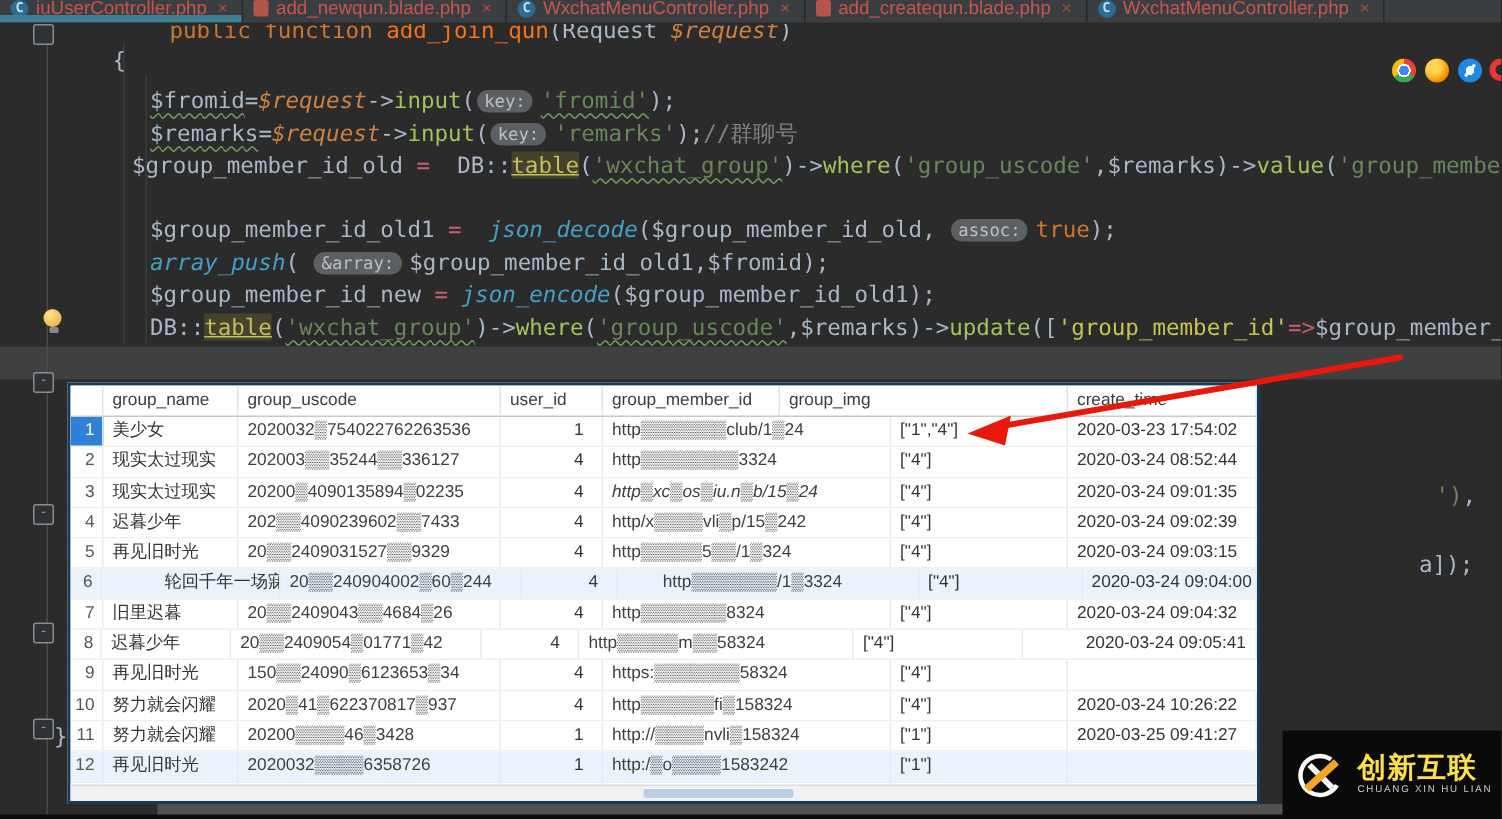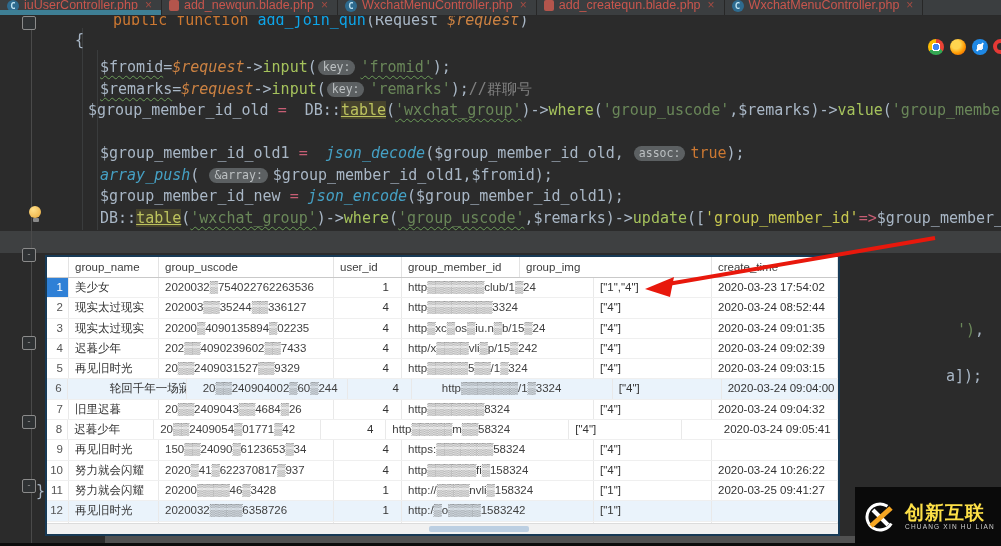--- a/index.html
+++ b/index.html
@@ -13,21 +13,21 @@
   .tab .tlabel{transform:translateY(-3px);}
   .ticon{flex:0 0 auto;transform:translateY(-2px);}
   .ticon.blade{width:10px;height:11px;background:#b3554c;border-radius:2px;}
   .ticon.class{width:12px;height:12px;border-radius:50%;background:#2e6b8f;color:#bfe3f2;
        font:bold 9px/12px "DejaVu Sans Mono",monospace;text-align:center;}
   .tclose{color:#a34b42;font-size:12px;margin-left:2px;transform:translateY(-3px);}
   .tsel{position:absolute;left:0;right:0;bottom:0;height:5px;background:#3e7f95;}
   
   #editor{position:absolute;inset:0;z-index:1;}
   .cline{position:absolute;white-space:pre;font:15px/20px "DejaVu Sans Mono",monospace;color:#a9b7c6;}
-  .kw{color:#cc7832;} .fn{color:#0ea5e9;} .var{color:#a9b7c6;} .cls{color:#a9b7c6;}
+  .kw{color:#cc7832;} .fn{color:#f97316;} .var{color:#a9b7c6;} .cls{color:#a9b7c6;}
   .pvar{color:#cc8242;font-style:italic;} .eq{color:#c75e74;} .pun{color:#a9b7c6;}
   .call{color:#a5c25c;} .str{color:#6a8759;} .strk{color:#c7c74f;} .cmt{color:#808080;}
   .bool{color:#cc7832;} .pre{color:#45a0c4;font-style:italic;}
   .tbl{color:#bcc25e;background:#46432c;text-decoration:underline;}
   .wavy{text-decoration:underline wavy rgba(110,160,90,.95);text-underline-offset:3px;text-decoration-thickness:1px;}
   .badge{display:inline-block;background:#5c6062;color:#bcc0c2;border-radius:8px;font-size:11.5px;
          line-height:15px;padding:0 5px;margin:0 5px 0 1px;vertical-align:1px;font-style:normal;}
   .guide{position:absolute;width:1px;background:#3a3c3d;}
   #gutterline{position:absolute;left:31px;top:14px;width:1px;height:532px;background:#4a4a4a;z-index:2;}
   .fold{position:absolute;left:22px;width:12px;height:12px;background:#2f3234;border:1px solid #8b8b8b;
@@ -166,21 +166,21 @@
           <div class="td c3" style="width: 68px;">4</div>
           <div class="td c4" style="width: 192px;">http▒▒▒▒▒▒▒▒3324</div>
           <div class="td c5" style="width: 118px;">["4"]</div>
           <div class="td c6" style="width: 126px;">2020-03-24 08:52:44</div>
         </div>
         <div class="trow">
           <div class="td c0" style="width: 22px;">3</div>
           <div class="td c1" style="width: 90px;">现实太过现实</div>
           <div class="td c2" style="width: 175px;">20200▒4090135894▒02235</div>
           <div class="td c3" style="width: 68px;">4</div>
-          <div class="td c4" style="width: 192px;">http▒xc▒os▒iu.n▒b/15▒24</div>
+          <div class="td c4" style="width: 192px; font-style: italic;">http▒xc▒os▒iu.n▒b/15▒24</div>
           <div class="td c5" style="width: 118px;">["4"]</div>
           <div class="td c6" style="width: 126px;">2020-03-24 09:01:35</div>
         </div>
         <div class="trow">
           <div class="td c0" style="width: 22px;">4</div>
           <div class="td c1" style="width: 90px;">迟暮少年</div>
           <div class="td c2" style="width: 175px;">202▒▒4090239602▒▒7433</div>
           <div class="td c3" style="width: 68px;">4</div>
           <div class="td c4" style="width: 192px;">http/x▒▒▒▒vli▒p/15▒242</div>
           <div class="td c5" style="width: 118px;">["4"]</div>
@@ -191,21 +191,21 @@
           <div class="td c1" style="width: 90px;">再见旧时光</div>
           <div class="td c2" style="width: 175px;">20▒▒2409031527▒▒9329</div>
           <div class="td c3" style="width: 68px;">4</div>
           <div class="td c4" style="width: 192px;">http▒▒▒▒▒5▒▒/1▒324</div>
           <div class="td c5" style="width: 118px;">["4"]</div>
           <div class="td c6" style="width: 126px;">2020-03-24 09:03:15</div>
         </div>
         <div class="trow tint">
           <div class="td c0" style="width: 22px;">6</div>
           <div class="td c1" style="width: 90px; margin-left: 36px;">轮回千年一场寐</div>
-          <div class="td c2" style="width: 175px; text-align: center;">20▒▒240904002▒60▒244</div>
+          <div class="td c2" style="width: 175px;">20▒▒240904002▒60▒244</div>
           <div class="td c3" style="width: 68px;">4</div>
           <div class="td c4" style="width: 192px; margin-left: 24px;">http▒▒▒▒▒▒▒/1▒3324</div>
           <div class="td c5" style="width: 118px;">["4"]</div>
           <div class="td c6" style="width: 126px;">2020-03-24 09:04:00</div>
         </div>
         <div class="trow">
           <div class="td c0" style="width: 22px;">7</div>
           <div class="td c1" style="width: 90px;">旧里迟暮</div>
           <div class="td c2" style="width: 175px;">20▒▒2409043▒▒4684▒26</div>
           <div class="td c3" style="width: 68px;">4</div>

